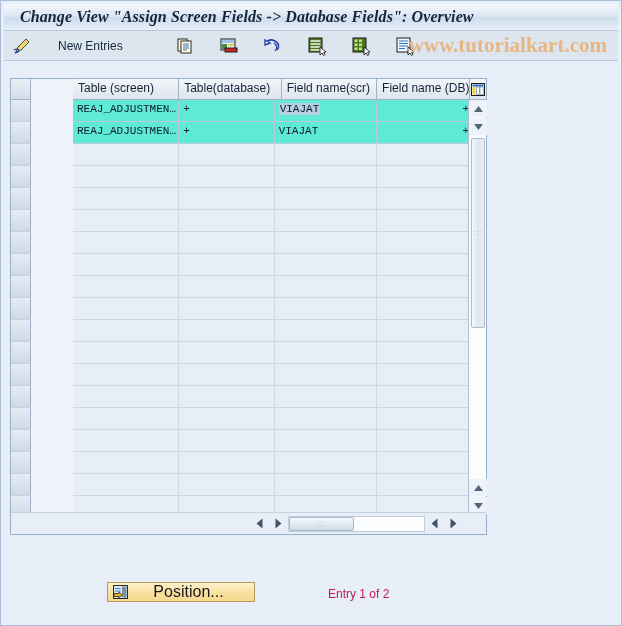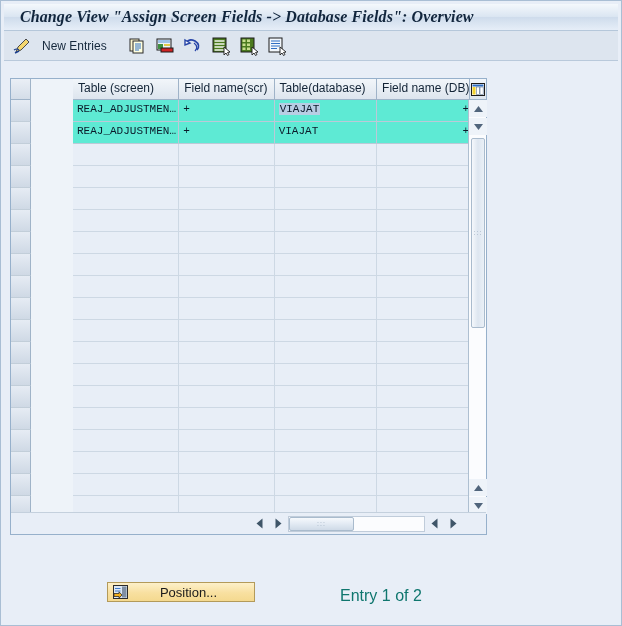--- a/index.html
+++ b/index.html
@@ -53,20 +53,21 @@
   .toolbar {
     position: absolute;
     left: 3px; top: 30px;
     width: 614px; height: 30px;
     background: #dde5ef;
     border-bottom: 1px solid #b9c9db;
     box-sizing: border-box;
     display: flex;
     align-items: center;
     overflow: hidden;
+    gap: 16px;
   }
   .tb-icon {
     width: 20px; height: 20px;
     margin-left: 8px;
     position: relative;
     flex: 0 0 auto;
     cursor: pointer;
   }
   .tb-label {
     margin-left: 10px;
@@ -255,29 +256,29 @@
     background: linear-gradient(to bottom, #fdf0c9 0%, #f8e0a0 55%, #f4d98f 100%);
     border: 1px solid #b39a5a;
     box-sizing: border-box;
     display: flex;
     align-items: center;
     cursor: pointer;
   }
   .position-btn .lbl {
     flex: 1;
     text-align: center;
-    font-size: 13px;
+    font-size: 16px;
     color: #1a1a1a;
     padding-right: 6px;
   }
   .entry-text {
     position: absolute;
-    left: 339px; top: 586px;
-    font-size: 16px;
-    color: #0f766e;
+    left: 327px; top: 586px;
+    font-size: 12px;
+    color: #be185d;
     white-space: nowrap;
   }
 </style>
 </head>
 <body>
 
 <div id="app">
 
   <div class="titlebar">
     <div class="titlebar-text">Change View "Assign Screen Fields -&gt; Database Fields": Overview</div>
@@ -363,29 +364,30 @@
         <g stroke="#2f6ec4" stroke-width="1">
           <line x1="4" y1="5" x2="13" y2="5"></line>
           <line x1="4" y1="7.5" x2="13" y2="7.5"></line>
           <line x1="4" y1="10" x2="13" y2="10"></line>
           <line x1="4" y1="12.5" x2="10" y2="12.5"></line>
         </g>
         <path d="M13 11 L13 19 L15 17 L16.5 19.5 L18 18.5 L16.5 16.5 L19 16 Z" fill="#ffffff" stroke="#1c1c1c" stroke-width="0.9"></path>
       </svg>
     </div>
 
+    <div class="watermark">www.tutorialkart.com</div>
   </div>
 
   <div class="grid-panel">
 
     <div class="hdr-row">
       <div class="hdr-corner"></div>
       <div class="hdr-cell c1">Table (screen)</div>
+      <div class="hdr-cell c3">Table(database)</div>
       <div class="hdr-cell c2">Field name(scr)</div>
-      <div class="hdr-cell c3">Table(database)</div>
       <div class="hdr-cell c4">Field name (DB)</div>
       <div class="hdr-cfg">
         <svg width="14" height="13" viewBox="0 0 14 13">
           <rect x="0.5" y="0.5" width="13" height="12" fill="#ffffff" stroke="#1c1c1c" stroke-width="1"></rect>
           <rect x="1.5" y="1.5" width="11" height="2" fill="#2f6ec4"></rect>
           <rect x="1.5" y="4" width="3" height="7.5" fill="#f2d22e"></rect>
           <rect x="5.3" y="4" width="3" height="7.5" fill="#ffffff" stroke="#5b7390" stroke-width="0.6"></rect>
           <rect x="9" y="4" width="3.2" height="7.5" fill="#ffffff" stroke="#5b7390" stroke-width="0.6"></rect>
         </svg>
       </div>

